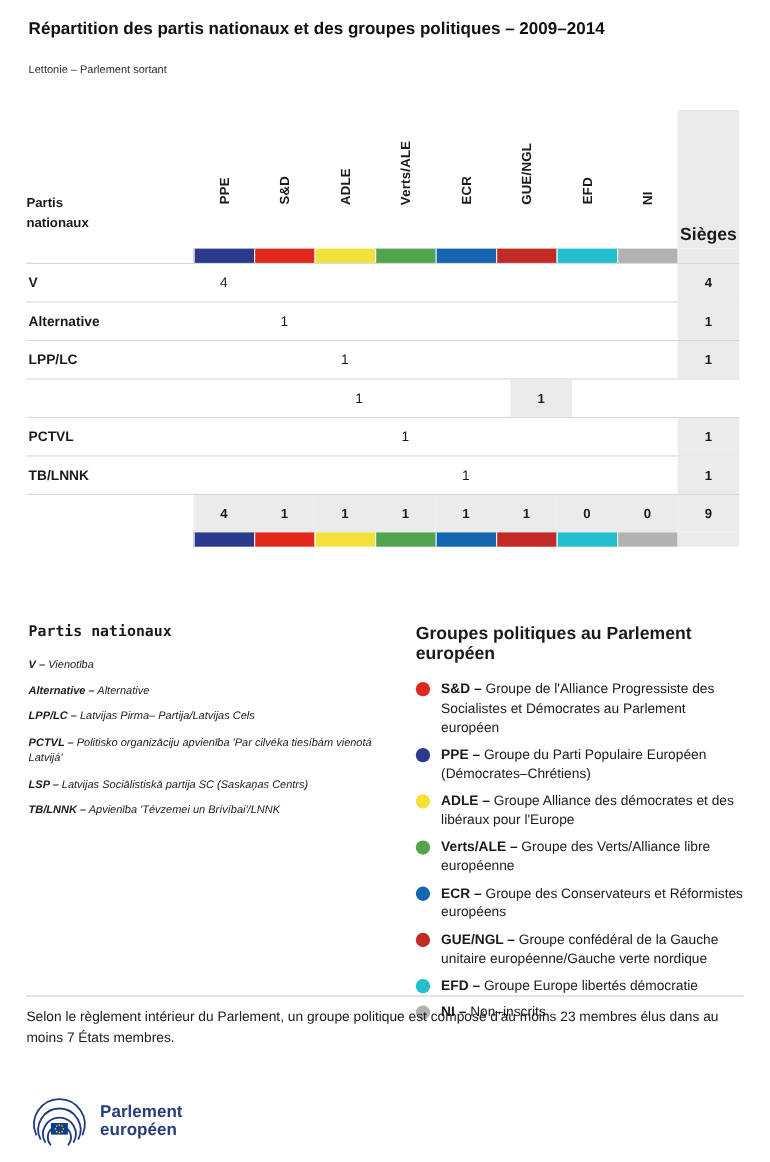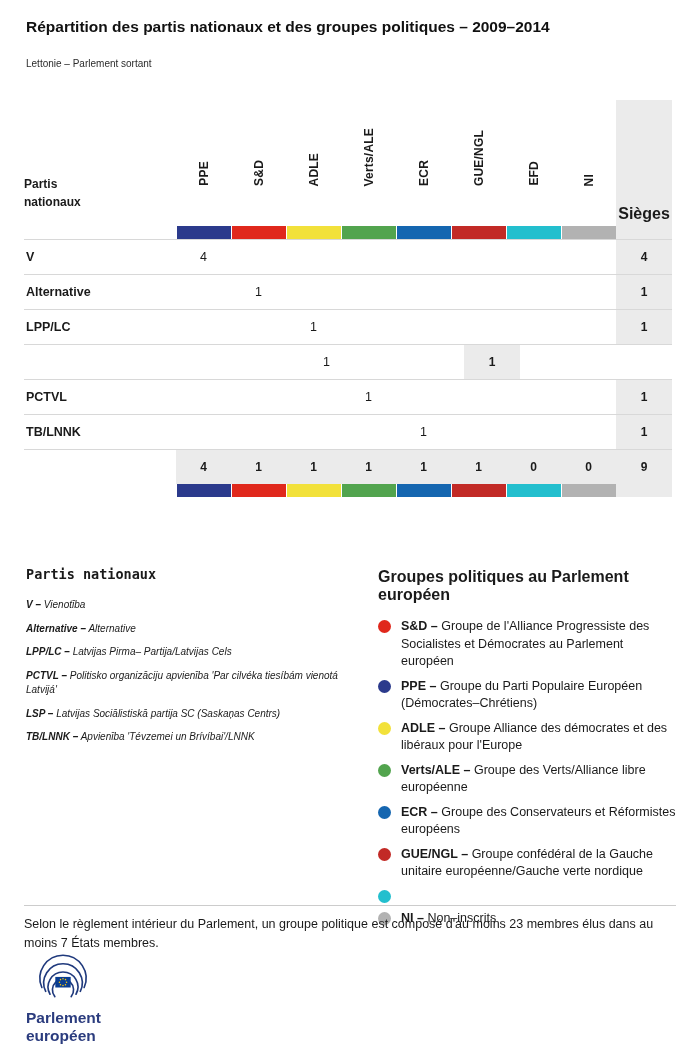--- a/index.html
+++ b/index.html
@@ -48,21 +48,21 @@
   .legend-right h3{font-size:16px;font-weight:700;margin:2px 0 14px 0;}
   .gitem{display:flex;gap:10px;font-size:12.5px;line-height:1.4;margin-bottom:7px;}
   .dot{width:13px;height:13px;border-radius:50%;flex:0 0 13px;margin-top:2px;}
 
   
   .footnote{position:absolute;left:24px;right:24px;top:905px;
        border-top:1px solid #ccc;padding-top:9px;font-size:12.5px;line-height:1.5;}
   .source-row{position:absolute;left:26px;right:24px;top:996px;height:48px;
        display:flex;justify-content:space-between;align-items:flex-end;}
   .source{font-size:13px;padding-bottom:6px;}
-  .logo{display:flex;align-items:center;gap:9px;flex-direction:column;}
+  .logo{display:flex;align-items:center;gap:9px;}
   .logo-text{font-size:15.5px;font-weight:700;color:#2b3c7e;line-height:1.12;}
 </style>
 </head>
 <body>
 
 <div class="page-header">
   <div class="title">Répartition des partis nationaux et des groupes politiques – 2009–2014</div>
   <div class="subtitle">Lettonie – Parlement sortant</div>
 </div>
 
@@ -242,20 +242,21 @@
     <div class="gitem">
         <span class="dot" style="background: rgb(21, 102, 176);"></span>
         <div><b>ECR –</b> <span>Groupe des Conservateurs et Réformistes européens</span></div>
       </div>
     <div class="gitem">
         <span class="dot" style="background: rgb(194, 42, 38);"></span>
         <div><b>GUE/NGL –</b> <span>Groupe confédéral de la Gauche unitaire européenne/Gauche verte nordique</span></div>
       </div>
     <div class="gitem">
         <span class="dot" style="background: rgb(35, 191, 206);"></span>
+        <div><b>EFD –</b> <span>Groupe Europe libertés démocratie</span></div>
       </div>
     <div class="gitem">
         <span class="dot" style="background: rgb(178, 178, 178);"></span>
         <div><b>NI –</b> <span>Non–inscrits</span></div>
       </div>
   </div>
 </div>
 
 <div class="footnote">
   <span>Selon le règlement intérieur du Parlement, un groupe politique est composé d'au moins 23 membres élus dans au moins 7 États membres.</span>

